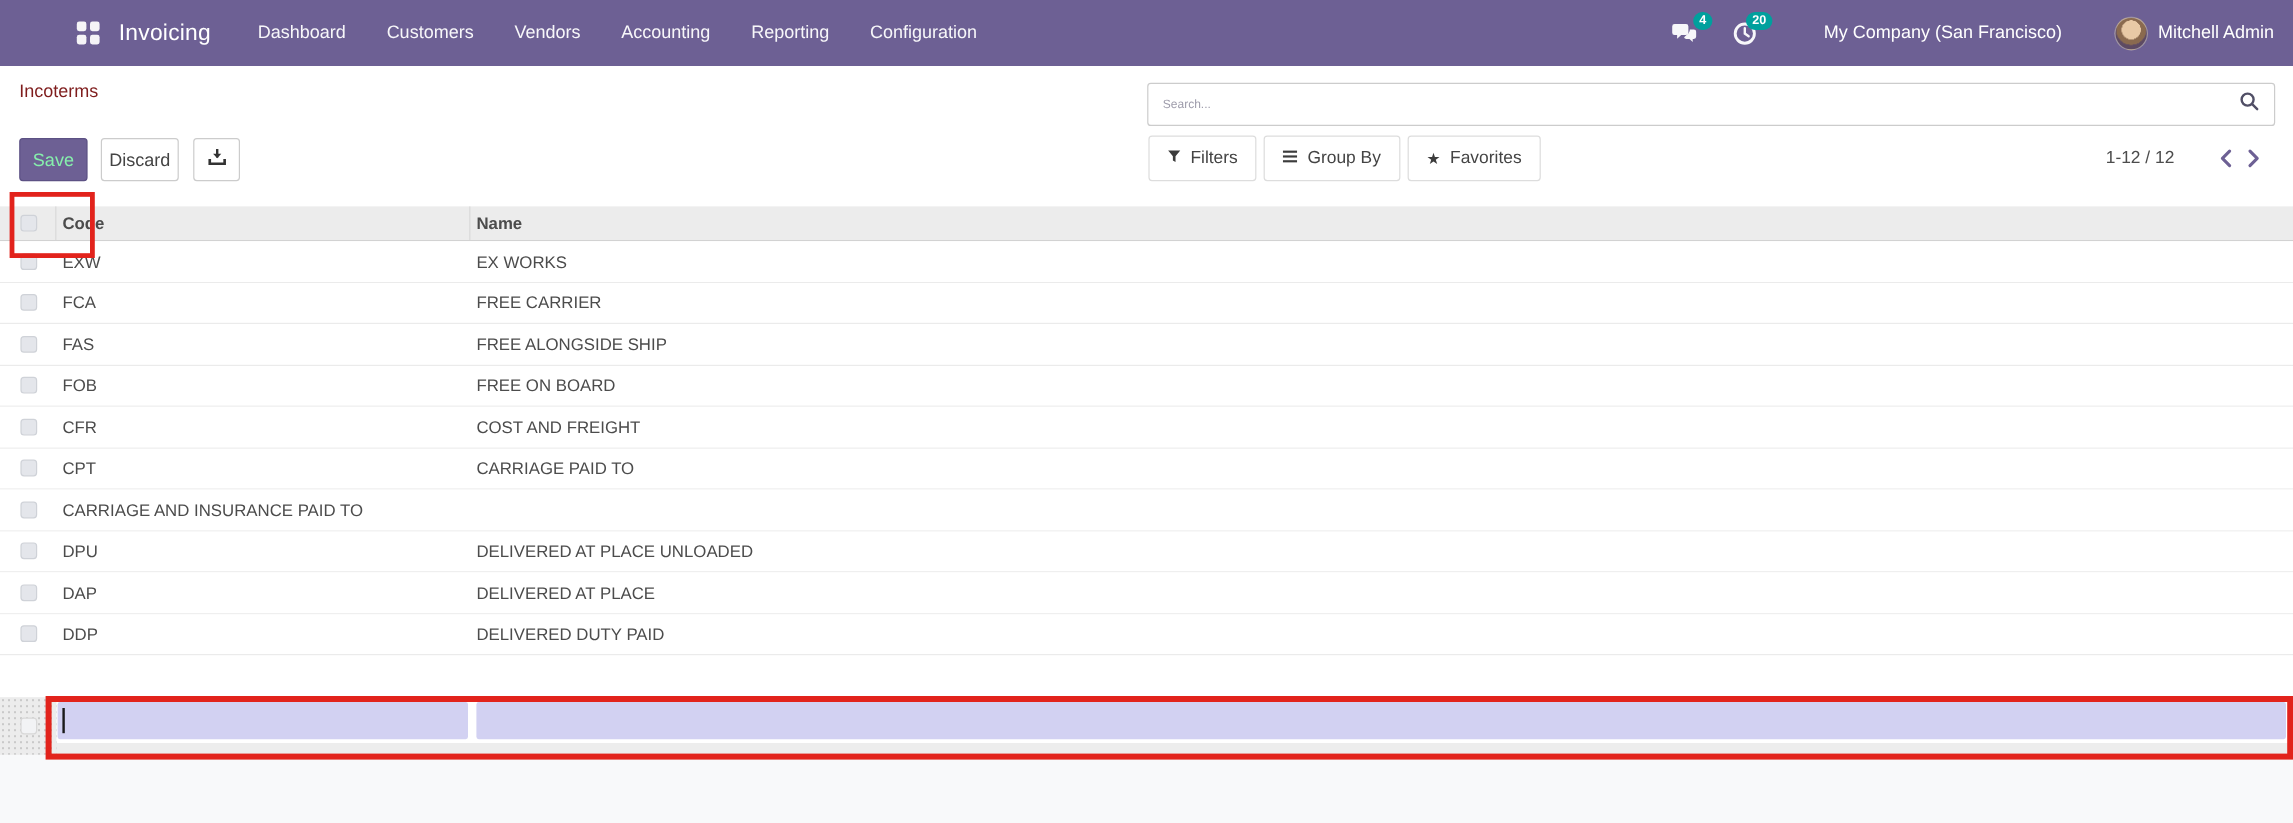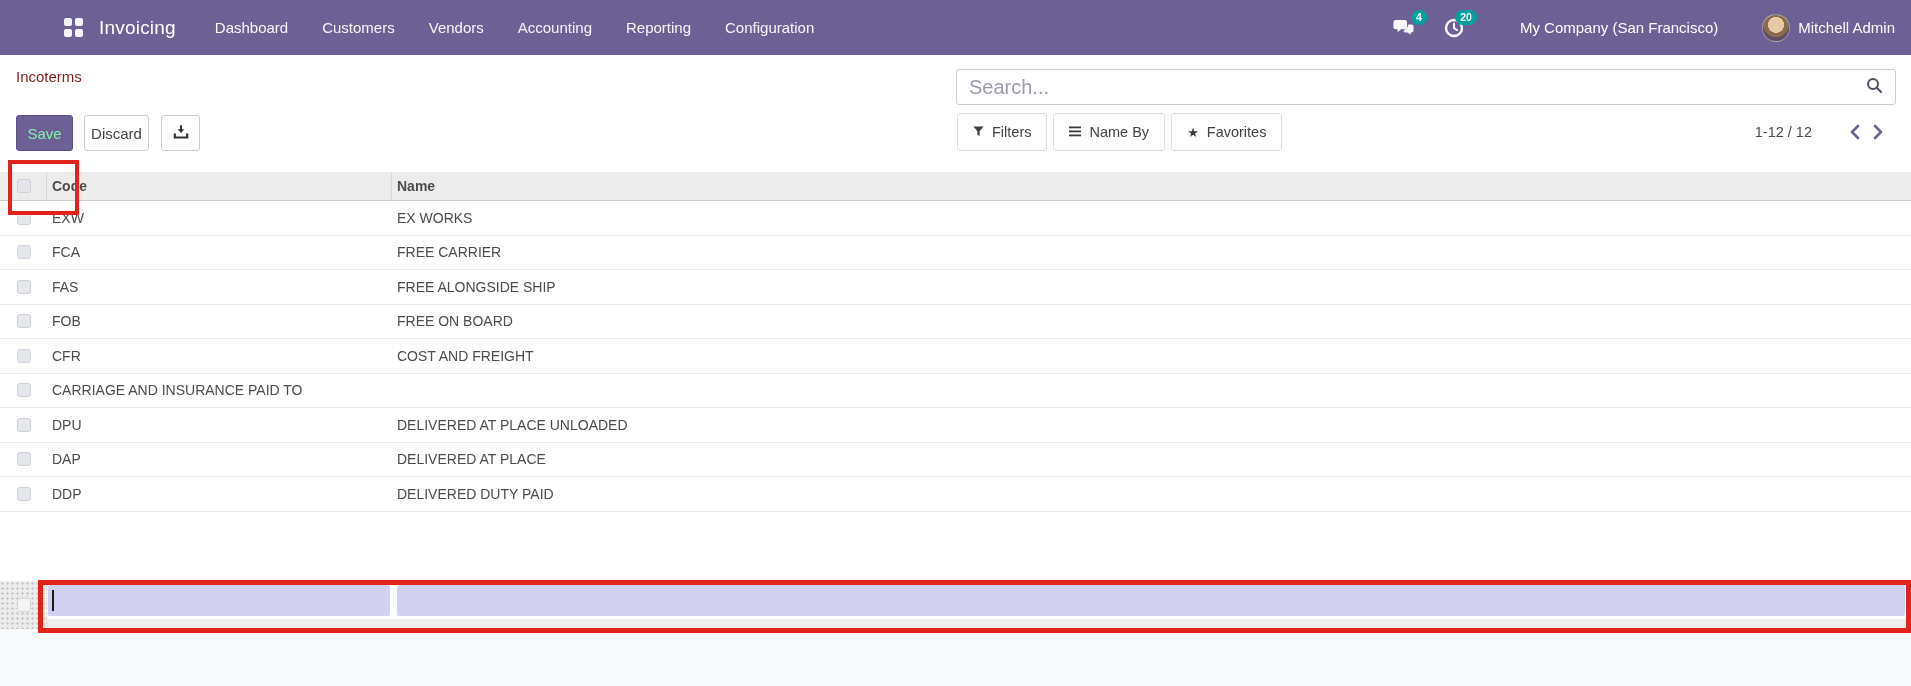--- a/index.html
+++ b/index.html
@@ -31,21 +31,21 @@
   .page-title{position:absolute;left:16px;top:13px;font-size:15px;color:#7f1d1d;}
   .btnrow{position:absolute;left:16px;top:60px;display:flex;align-items:center;}
   .btn{height:36px;border:1px solid #ccc;background:#fff;border-radius:3px;font-size:15px;
        color:#444;display:inline-flex;align-items:center;justify-content:center;cursor:pointer;
        font-family:"Liberation Sans", sans-serif;}
   .btn-save{width:57px;background:var(--nav,#6d6094);border-color:#5c5184;color:#86efac;}
   .btn-discard{width:65px;margin-left:11px;}
   .btn-export{width:39px;margin-left:12px;}
   .search{position:absolute;left:956px;top:14px;right:15px;height:36px;border:1px solid #ccc;
           border-radius:3px;background:#fff;display:flex;align-items:center;padding:0 12px 0 10px;}
-  .search input{flex:1;border:none;outline:none;font-size:20px;color:#ec4899;background:transparent;
+  .search input{flex:1;border:none;outline:none;font-size:10px;color:#ec4899;background:transparent;
                 font-family:"Liberation Sans", sans-serif;}
   .search input::placeholder{color:#9e9cab;}
   .fbar{position:absolute;left:957px;top:58px;display:flex;gap:6px;}
   .fbtn{height:38px;background:#fff;border:1px solid #ddd;border-radius:3px;padding:0 15px;
         font-size:14.5px;color:#444;display:inline-flex;align-items:center;gap:8px;cursor:pointer;
         font-family:"Liberation Sans", sans-serif;}
   .star{font-size:13px;color:#3c3c3c;line-height:1;}
   .pager{position:absolute;right:21px;top:65px;display:flex;align-items:center;font-size:14.5px;color:#4c4c4c;}
   .pager-text{margin-right:30px;}
   .pg-btn{width:24px;height:24px;display:flex;align-items:center;justify-content:center;cursor:pointer;}
@@ -163,21 +163,21 @@
         <span>Filters</span>
       </button>
       <button class="fbtn">
         <span>
           <svg width="12" height="11" viewBox="0 0 12 11">
               <rect y="0.5" width="12" height="1.8" fill="#3c3c3c"></rect>
               <rect y="4.5" width="12" height="1.8" fill="#3c3c3c"></rect>
               <rect y="8.5" width="12" height="1.8" fill="#3c3c3c"></rect>
             </svg>
         </span>
-        <span>Name By</span>
+        <span>Group By</span>
       </button>
       <button class="fbtn">
         <span class="star">★</span>
         <span>Favorites</span>
       </button>
     </div>
 
     <div class="pager">
       <span class="pager-text">1-12 / 12</span>
       <span class="pg-btn">
@@ -234,20 +234,27 @@
         <div class="c-sel">
           <span class="cb"></span>
         </div>
         <div class="c-code">CFR</div>
         <div class="c-name">COST AND FREIGHT</div>
       </div>
       <div class="trow">
         <div class="c-sel">
           <span class="cb"></span>
         </div>
+        <div class="c-code">CPT</div>
+        <div class="c-name">CARRIAGE PAID TO</div>
+      </div>
+      <div class="trow">
+        <div class="c-sel">
+          <span class="cb"></span>
+        </div>
         <div class="c-name">CARRIAGE AND INSURANCE PAID TO</div>
       </div>
       <div class="trow">
         <div class="c-sel">
           <span class="cb"></span>
         </div>
         <div class="c-code">DPU</div>
         <div class="c-name">DELIVERED AT PLACE UNLOADED</div>
       </div>
       <div class="trow">

